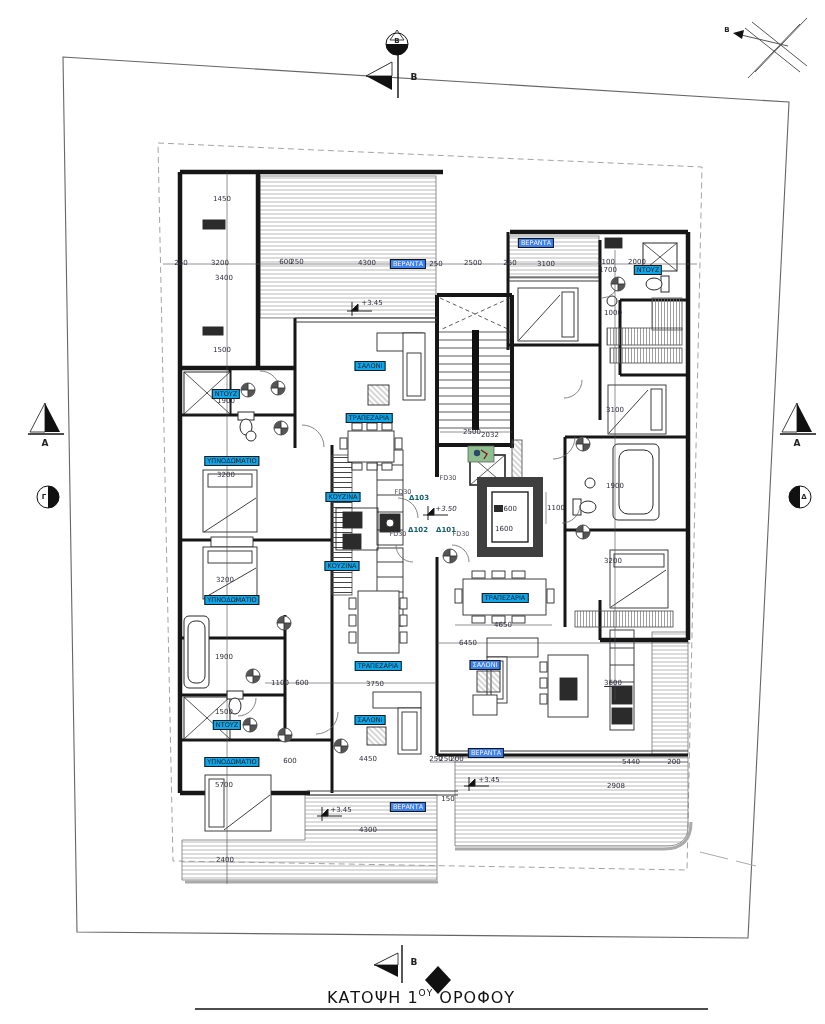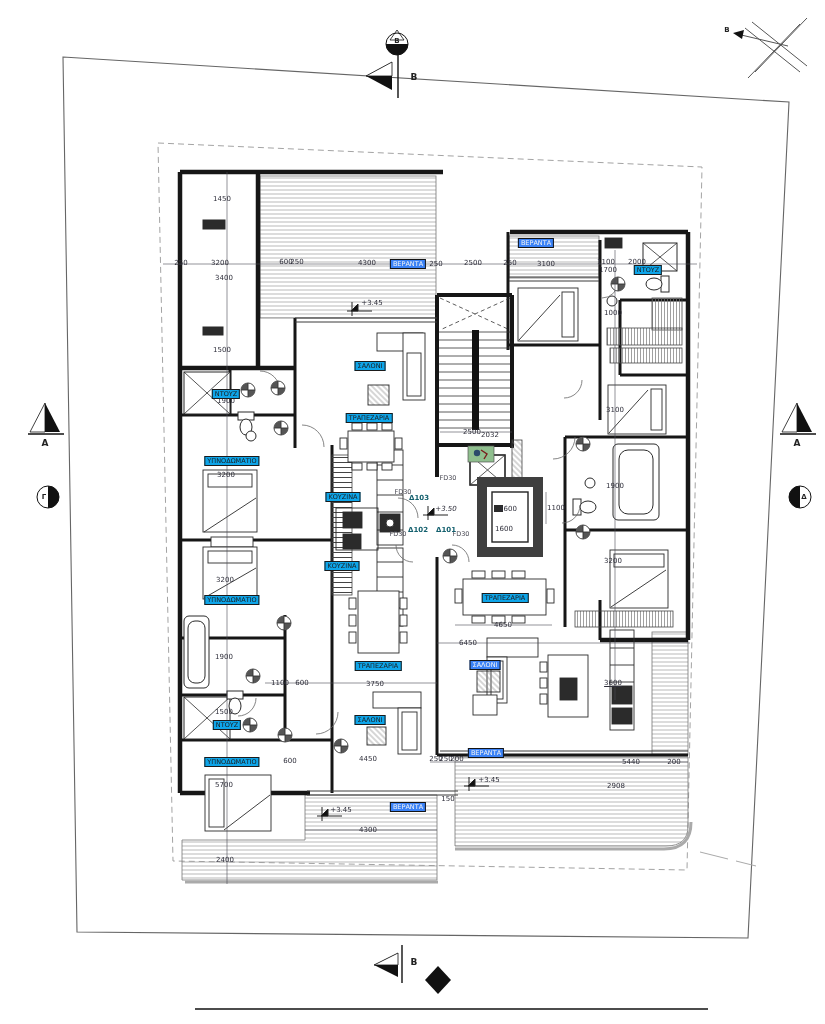--- a/index.html
+++ b/index.html
@@ -411,14 +411,17 @@
 
 <span class="mletter small" style="left:397px;top:41px">Β</span>
 <span class="mletter" style="left:414px;top:77px">B</span>
 <span class="mletter" style="left:414px;top:962px">B</span>
 <span class="mletter" style="left:45px;top:443px">A</span>
 <span class="mletter" style="left:797px;top:443px">A</span>
 <span class="mletter small" style="left:44px;top:497px">Γ</span>
 <span class="mletter small" style="left:804px;top:497px">Δ</span>
 <span class="mletter small" style="left:727px;top:30px">Β</span>
 
-
+<div class="title">
+  <span>ΚΑΤΟΨΗ 1</span><sup>ΟΥ</sup><span> ΟΡΟΦΟΥ</span>
 </div>
 
+</div>
+
 </body></html>

